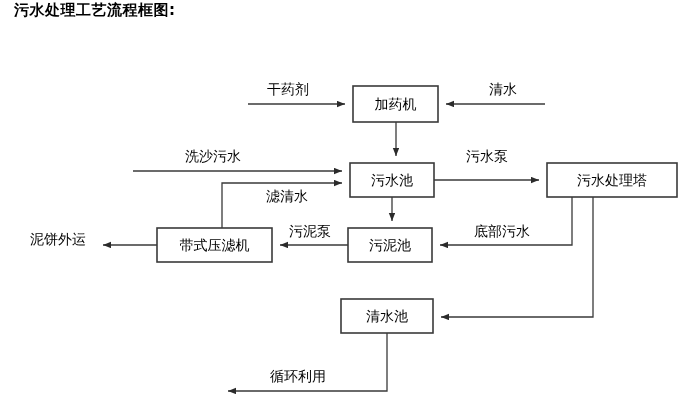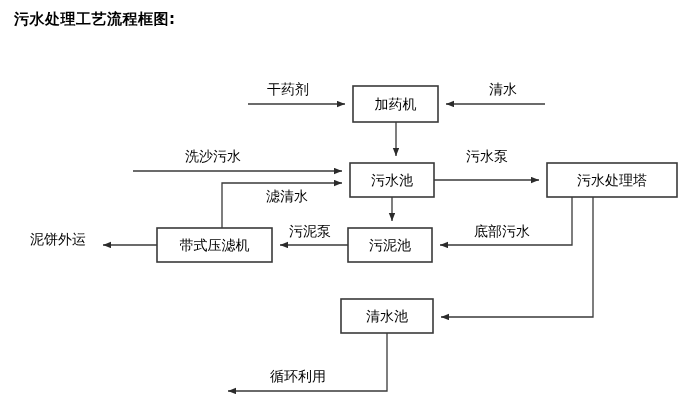--- a/index.html
+++ b/index.html
@@ -10,21 +10,21 @@
   body {
     width: 700px;
     height: 420px;
     position: relative;
     overflow: hidden;
     font-family: "DejaVu Sans", "Liberation Sans", sans-serif;
   }
   #page-title {
     position: absolute;
     left: 14px;
-    top: 10px;
+    top: 1px;
     font-size: 15px;
     font-weight: bold;
     color: #000000;
     letter-spacing: 0.5px;
     white-space: nowrap;
     text-align: center;
   }
   #flow-canvas {
     position: absolute;
     left: 0;

